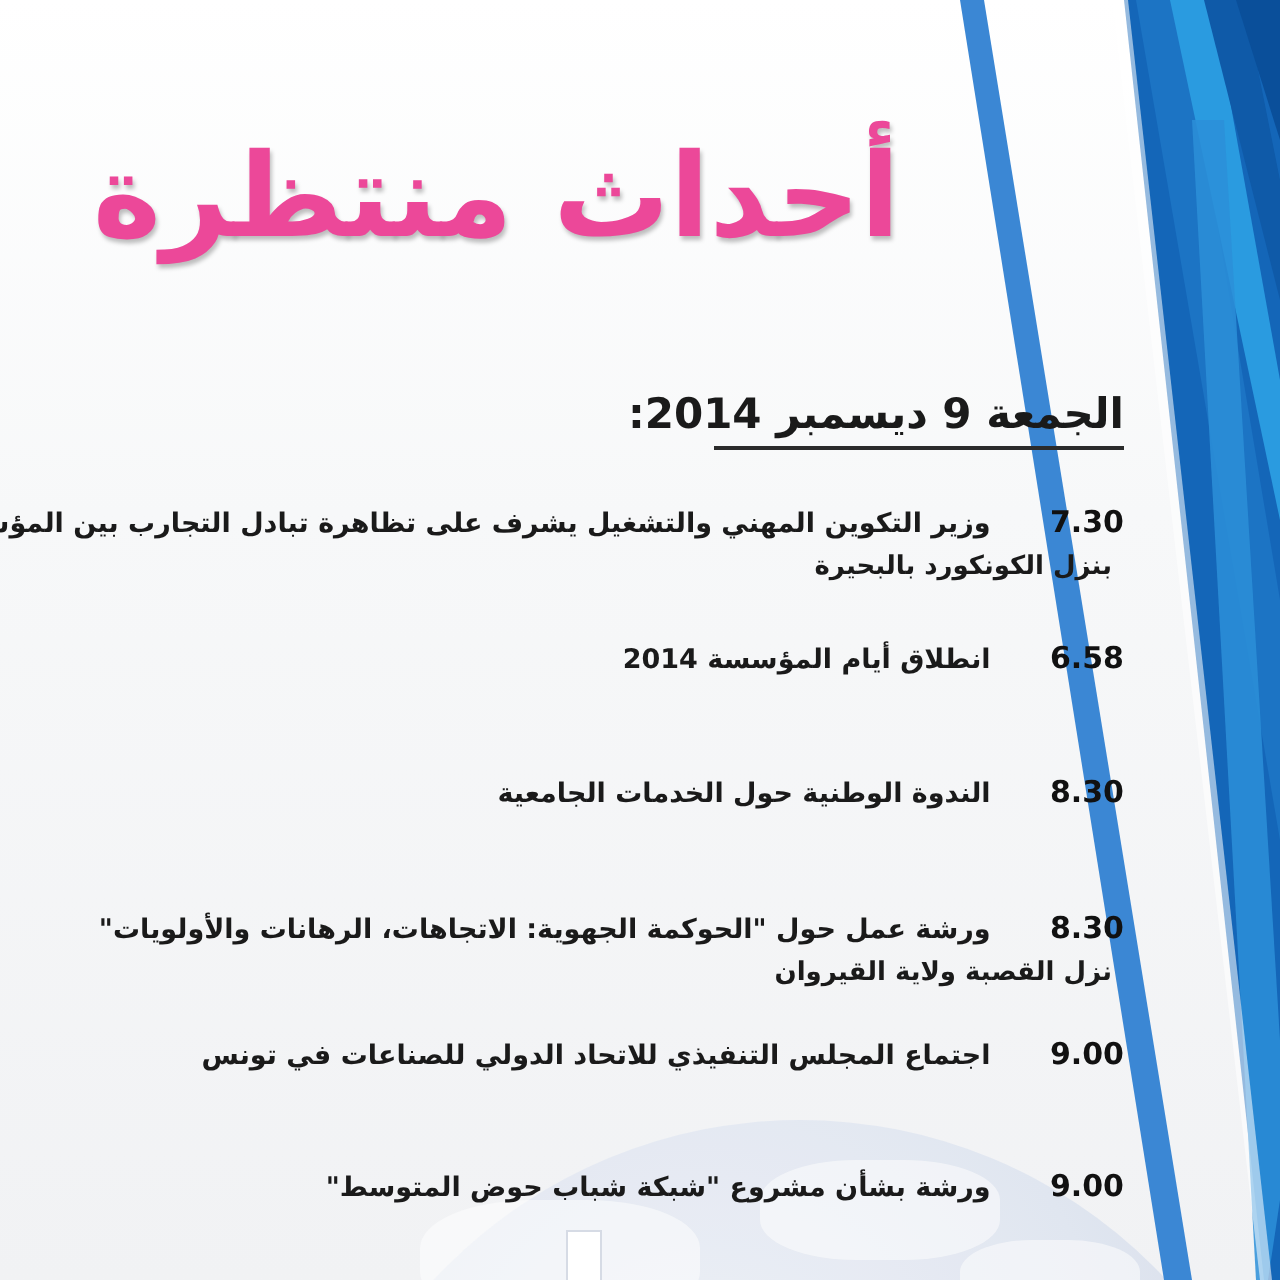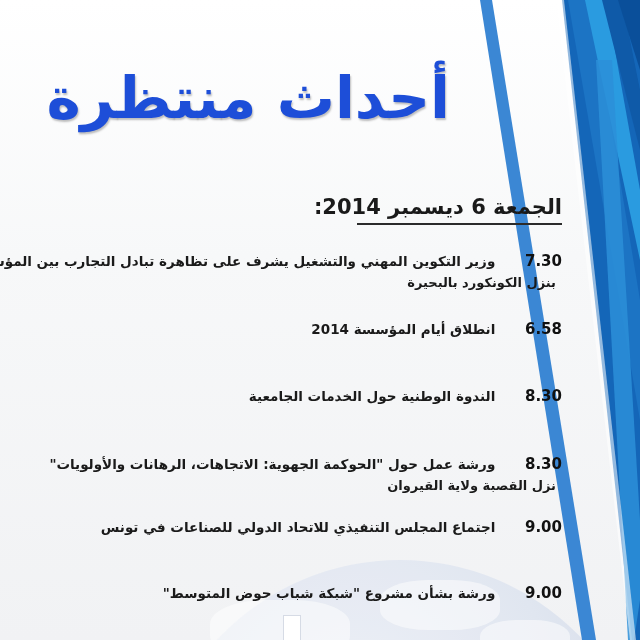--- a/index.html
+++ b/index.html
@@ -61,21 +61,21 @@
       top: 58px;
       width: 340px;
       height: 90px;
       text-align: center;
     }
     .title {
       font-family: "DejaVu Sans", sans-serif;
       font-weight: bold;
       font-size: 58px;
       line-height: 80px;
-      color: #1d4ed8;
+      color: #ec4899;
       direction: rtl;
       text-shadow: 1px 2px 2px rgba(0,0,0,0.25);
       letter-spacing: 0px;
       white-space: nowrap;
     }
     .date-heading {
       position: absolute;
       right: 78px;
       top: 192px;
       direction: rtl;
@@ -151,21 +151,21 @@
 
     <polygon points="596,60 612,60 640,520 640,600 634,640 628,640" fill="#2c8fd8" opacity="0.85"></polygon>
 
     <polygon points="556,0 564,0 636,640 630,640" fill="#ffffff" opacity="0.55"></polygon>
   </svg>
 
   <div class="title-wrap">
     <div class="title">أحداث منتظرة</div>
   </div>
 
-  <div class="date-heading">الجمعة 6 ديسمبر 2014:</div>
+  <div class="date-heading">الجمعة 9 ديسمبر 2014:</div>
   <div class="date-underline"></div>
 
   <div class="events">
     <div class="event" style="top:2px;">
       <div class="event-line1">
         <span class="event-time">7.30</span>
         <span>وزير التكوين المهني والتشغيل يشرف على تظاهرة تبادل التجارب بين المؤسسات</span>
       </div>
       <div class="event-line2">بنزل الكونكورد بالبحيرة</div>
     </div>

